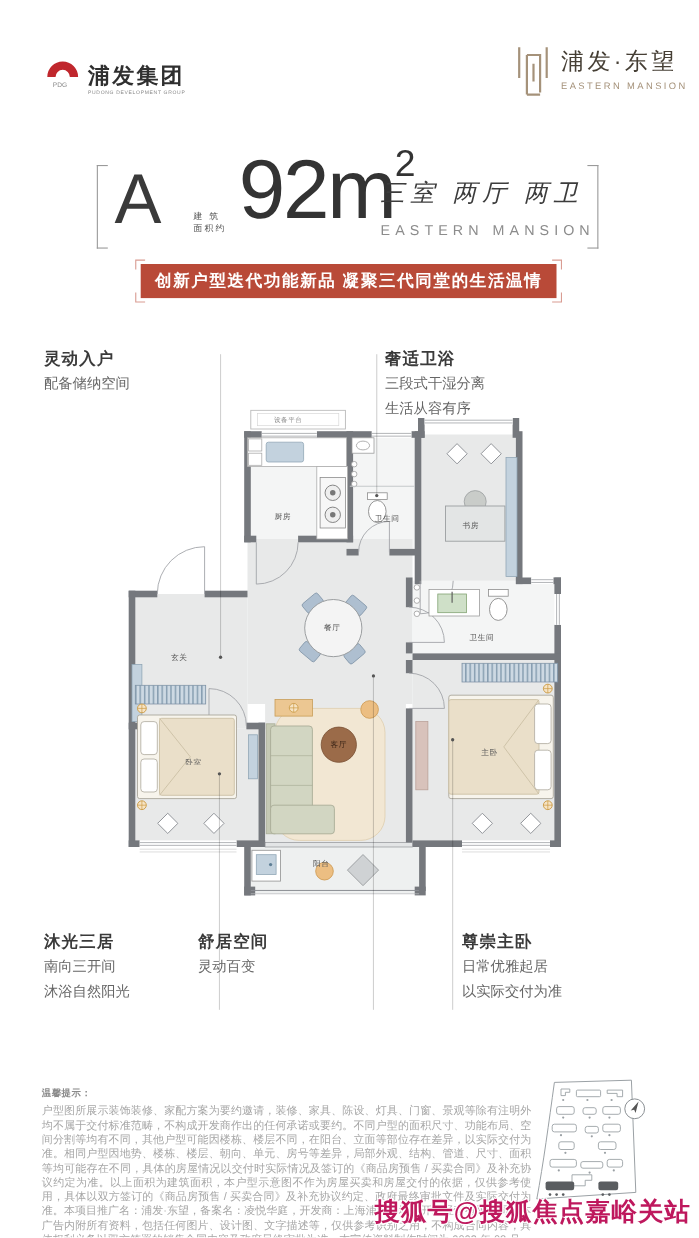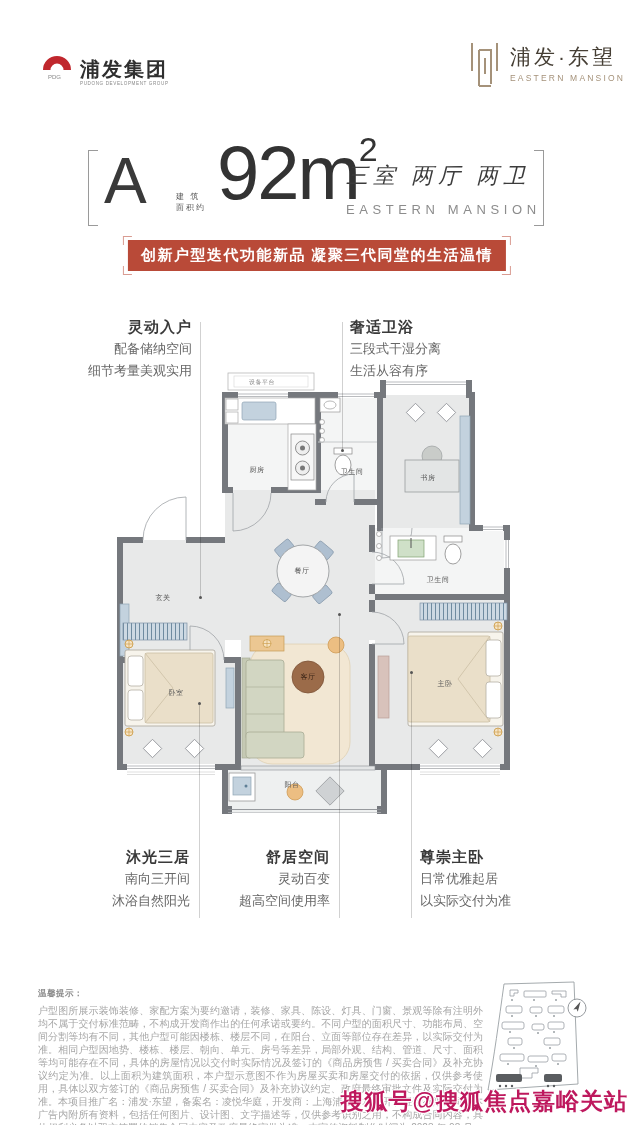--- a/index.html
+++ b/index.html
@@ -34,21 +34,21 @@
   .corner{position:absolute;width:8px;height:8px;border:0 solid rgba(185,74,56,.55);}
   .corner.tl{left:-5px;top:-4px;border-left-width:1px;border-top-width:1px;}
   .corner.tr{right:-5px;top:-4px;border-right-width:1px;border-top-width:1px;}
   .corner.bl{left:-5px;bottom:-4px;border-left-width:1px;border-bottom-width:1px;}
   .corner.br{right:-5px;bottom:-4px;border-right-width:1px;border-bottom-width:1px;}
 
   
   .callout{width:152px;}
   .callout .t{font-size:15px;font-weight:bold;color:#3a3a3a;letter-spacing:1px;line-height:22px;}
   .callout .s{font-size:13px;color:#666;line-height:21.5px;}
-  .callout.ra{text-align:right;}
+  .callout.ra{text-align:left;}
   .cline{width:1px;background:rgba(0,0,0,0.18);}
   .cdot{width:3px;height:3px;border-radius:50%;background:#555;}
 
   
   .plan{left:98px;top:372px;width:440px;height:460px;}
   .room-label{position:absolute;transform:translate(-50%,-50%);font-size:7px;color:#555;
               white-space:nowrap;letter-spacing:0.5px;}
   .room-label.tiny{font-size:6px;color:#8a8a8a;}
   .room-label.onbrown{color:#3a2416;}
 
@@ -113,21 +113,20 @@
     <div class="banner">创新户型迭代功能新品 凝聚三代同堂的生活温情</div>
     <div class="corner tl"></div>
     <div class="corner tr"></div>
     <div class="corner bl"></div>
     <div class="corner br"></div>
   </div>
 
   <div class="abs callout ra" style="left:40px;top:316px;">
     <div class="t">灵动入户</div>
     <div class="s">配备储纳空间</div>
-    <div class="s">细节考量美观实用</div>
   </div>
   <div class="abs callout" style="left:350px;top:316px;width:160px;">
     <div class="t">奢适卫浴</div>
     <div class="s">三段式干湿分离</div>
     <div class="s">生活从容有序</div>
   </div>
 
   <div class="abs plan">
     <svg width="440" height="460" viewBox="0 0 440 460">
       <defs>
@@ -383,21 +382,20 @@
   <div class="abs cdot" style="left:410px;top:671px;"></div>
 
   <div class="abs callout ra" style="left:40px;top:846px;width:150px;">
     <div class="t">沐光三居</div>
     <div class="s">南向三开间</div>
     <div class="s">沐浴自然阳光</div>
   </div>
   <div class="abs callout ra" style="left:180px;top:846px;width:150px;">
     <div class="t">舒居空间</div>
     <div class="s">灵动百变</div>
-    <div class="s">超高空间使用率</div>
   </div>
   <div class="abs callout" style="left:420px;top:846px;width:160px;">
     <div class="t">尊崇主卧</div>
     <div class="s">日常优雅起居</div>
     <div class="s">以实际交付为准</div>
   </div>
 
   <div class="abs disc">
     <div class="dt">温馨提示：</div>
     <div class="db">户型图所展示装饰装修、家配方案为要约邀请，装修、家具、陈设、灯具、门窗、景观等除有注明外均不属于交付标准范畴，不构成开发商作出的任何承诺或要约。不同户型的面积尺寸、功能布局、空间分割等均有不同，其他户型可能因楼栋、楼层不同，在阳台、立面等部位存在差异，以实际交付为准。相同户型因地势、楼栋、楼层、朝向、单元、房号等差异，局部外观、结构、管道、尺寸、面积等均可能存在不同，具体的房屋情况以交付时实际情况及签订的《商品房预售 / 买卖合同》及补充协议约定为准。以上面积为建筑面积，本户型示意图不作为房屋买卖和房屋交付的依据，仅供参考使用，具体以双方签订的《商品房预售 / 买卖合同》及补充协议约定、政府最终审批文件及实际交付为准。本项目推广名：浦发·东望，备案名：凌悦华庭，开发商：上海浦迪房地产开发经营有限公司。本广告内附所有资料，包括任何图片、设计图、文字描述等，仅供参考识别之用，不构成合同内容，具体权利义务以双方签署的销售合同内容及政府最终审批为准。本宣传资料制作时间为 2023 年 08 月，本公司保留对其进行变更或更改的权利，如有更新，恕不另行通知，请以最终资料为准。</div>

